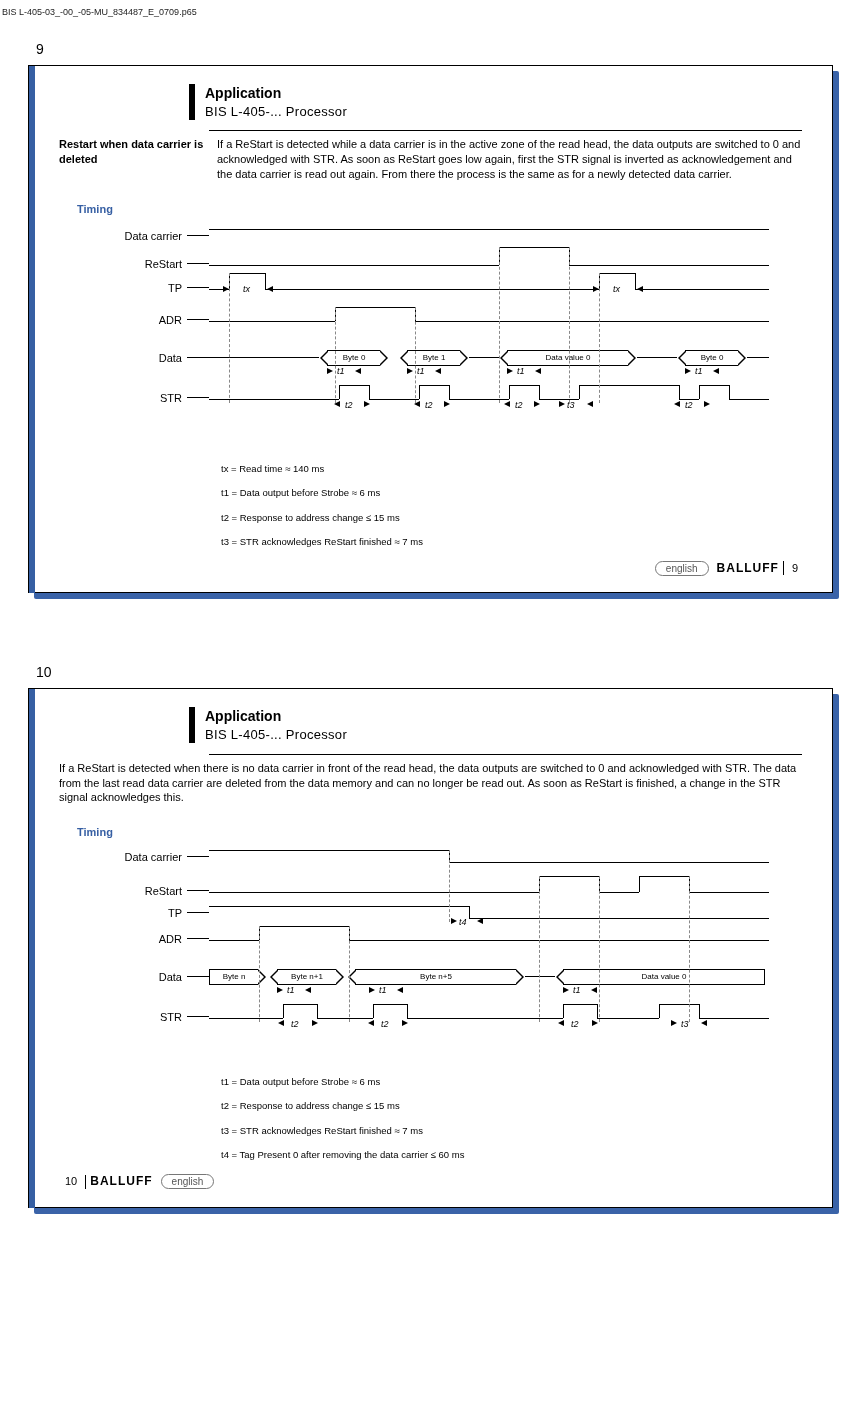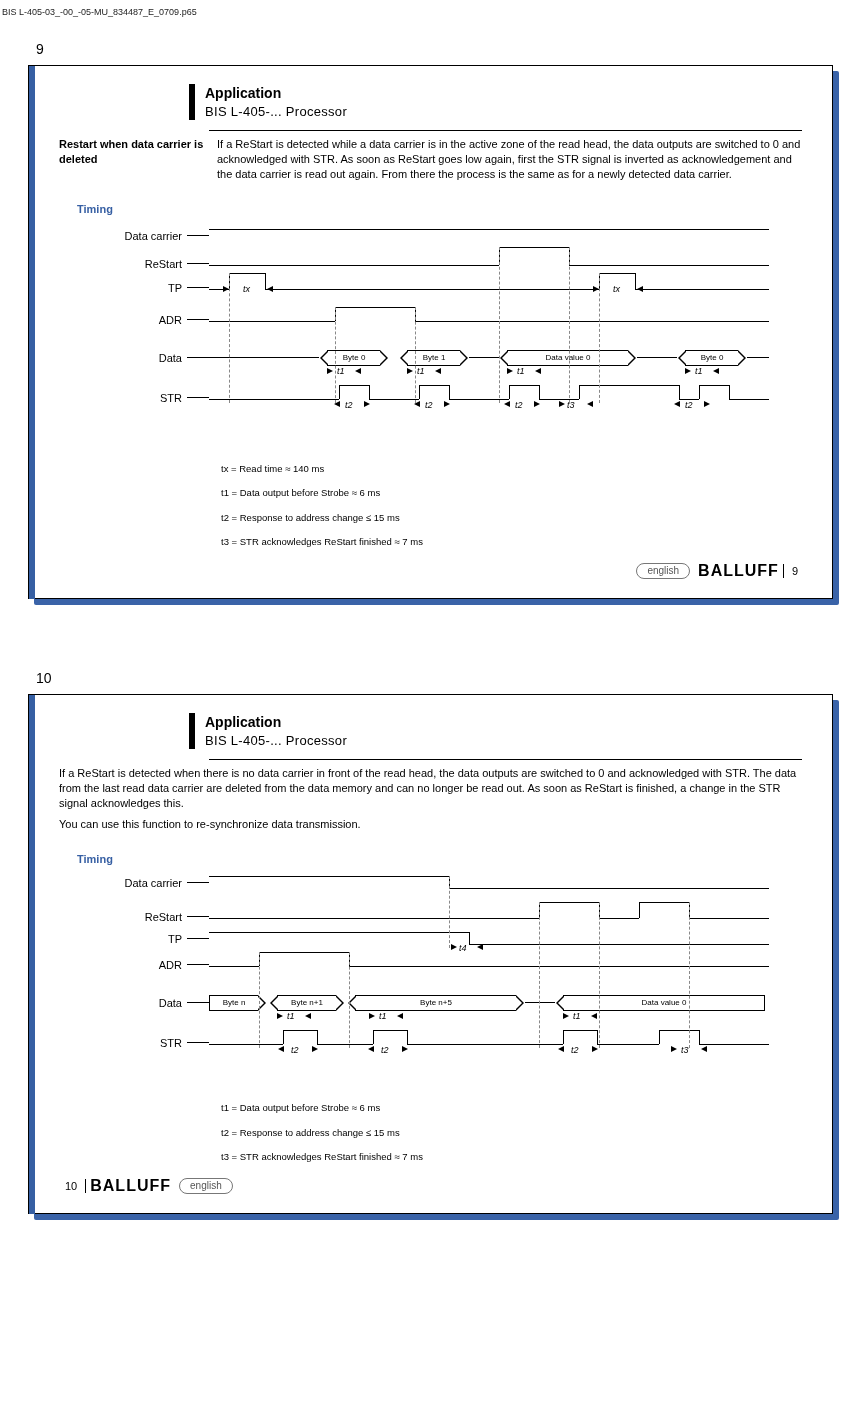--- a/index.html
+++ b/index.html
@@ -34,21 +34,21 @@
   .databox.cap-l::after{content:"";position:absolute;left:-6px;top:0;width:0;height:0;border-top:7px solid transparent;border-bottom:7px solid transparent;border-right:7px solid #fff;}
   .databox.cap-r{border-right:none;}
   .databox.cap-r .rc1{position:absolute;right:-8px;top:-1px;width:0;height:0;border-top:8px solid transparent;border-bottom:8px solid transparent;border-left:8px solid #000;}
   .databox.cap-r .rc2{position:absolute;right:-6px;top:0;width:0;height:0;border-top:7px solid transparent;border-bottom:7px solid transparent;border-left:7px solid #fff;}
   .notes{margin:6px 0 4px 150px;font-size:9.5px;line-height:1.3;}
   .notes div{margin:12px;}
   .footer{display:flex;align-items:center;font-size:11px;margin-top:6px;}
   .footer.right{justify-content:flex-end;}
   .footer.left{justify-content:flex-start;margin-left:2px;}
   .lang-pill{display:inline-block;border:1px solid #777;border-radius:10px;padding:0 10px;font-size:10px;color:#555;margin:0 8px;}
-  .balluff{font-size:16px;letter-spacing:1px;font-weight:bold;}
+  .balluff{font-size:12px;letter-spacing:1px;font-weight:bold;}
   .fnum{font-size:11px;margin:0 4px;}
   .vrule{display:inline-block;width:1px;height:14px;background:#000;vertical-align:middle;margin:0 4px;}
 </style>
 </head>
 <body>
 <div class="page-wrap">
 
 <div class="filename">BIS L-405-03_-00_-05-MU_834487_E_0709.p65</div>
 
 <div class="pgnum">9</div>
@@ -221,21 +221,20 @@
           <div class="ttl">Application</div>
           <div class="subttl">BIS L-405-...  Processor</div>
         </div>
       </div>
     </div>
     <hr class="hr">
 
     <div class="row">
       <div class="body">
         <p>If a ReStart is detected when there is no data carrier in front of the read head, the data outputs are switched to 0 and acknowledged with STR. The data from the last read data carrier are deleted from the data memory and can no longer be read out. As soon as ReStart is finished, a change in the STR signal acknowledges this.</p>
-        <p>You can use this function to re-synchronize data transmission.</p>
       </div>
     </div>
 
     <div class="timing-lab">Timing</div>
 
     <div class="diagram" style="height:220px">
       <div class="sig-label" style="left:18px;top:6px">Data carrier</div>
       <div class="sig-label" style="left:18px;top:40px">ReStart</div>
       <div class="sig-label" style="left:18px;top:62px">TP</div>
       <div class="sig-label" style="left:18px;top:88px">ADR</div>
@@ -329,20 +328,21 @@
       <div class="dash" style="left:390px;top:6px;height:72px"></div>
       <div class="dash" style="left:480px;top:32px;height:146px"></div>
       <div class="dash" style="left:540px;top:32px;height:146px"></div>
       <div class="dash" style="left:630px;top:32px;height:146px"></div>
     </div>
 
     <div class="notes">
       <div>t1 = Data output before Strobe ≈ 6 ms</div>
       <div>t2 = Response to address change ≤ 15 ms</div>
       <div>t3 = STR acknowledges ReStart finished ≈ 7 ms</div>
+      <div>t4 = Tag Present 0 after removing the data carrier ≤ 60 ms</div>
     </div>
 
     <div class="footer left">
       <span class="fnum">10</span>
       <span class="vrule"></span>
       <span class="balluff">BALLUFF</span>
       <span class="lang-pill">english</span>
     </div>
   </div>
 </div>

